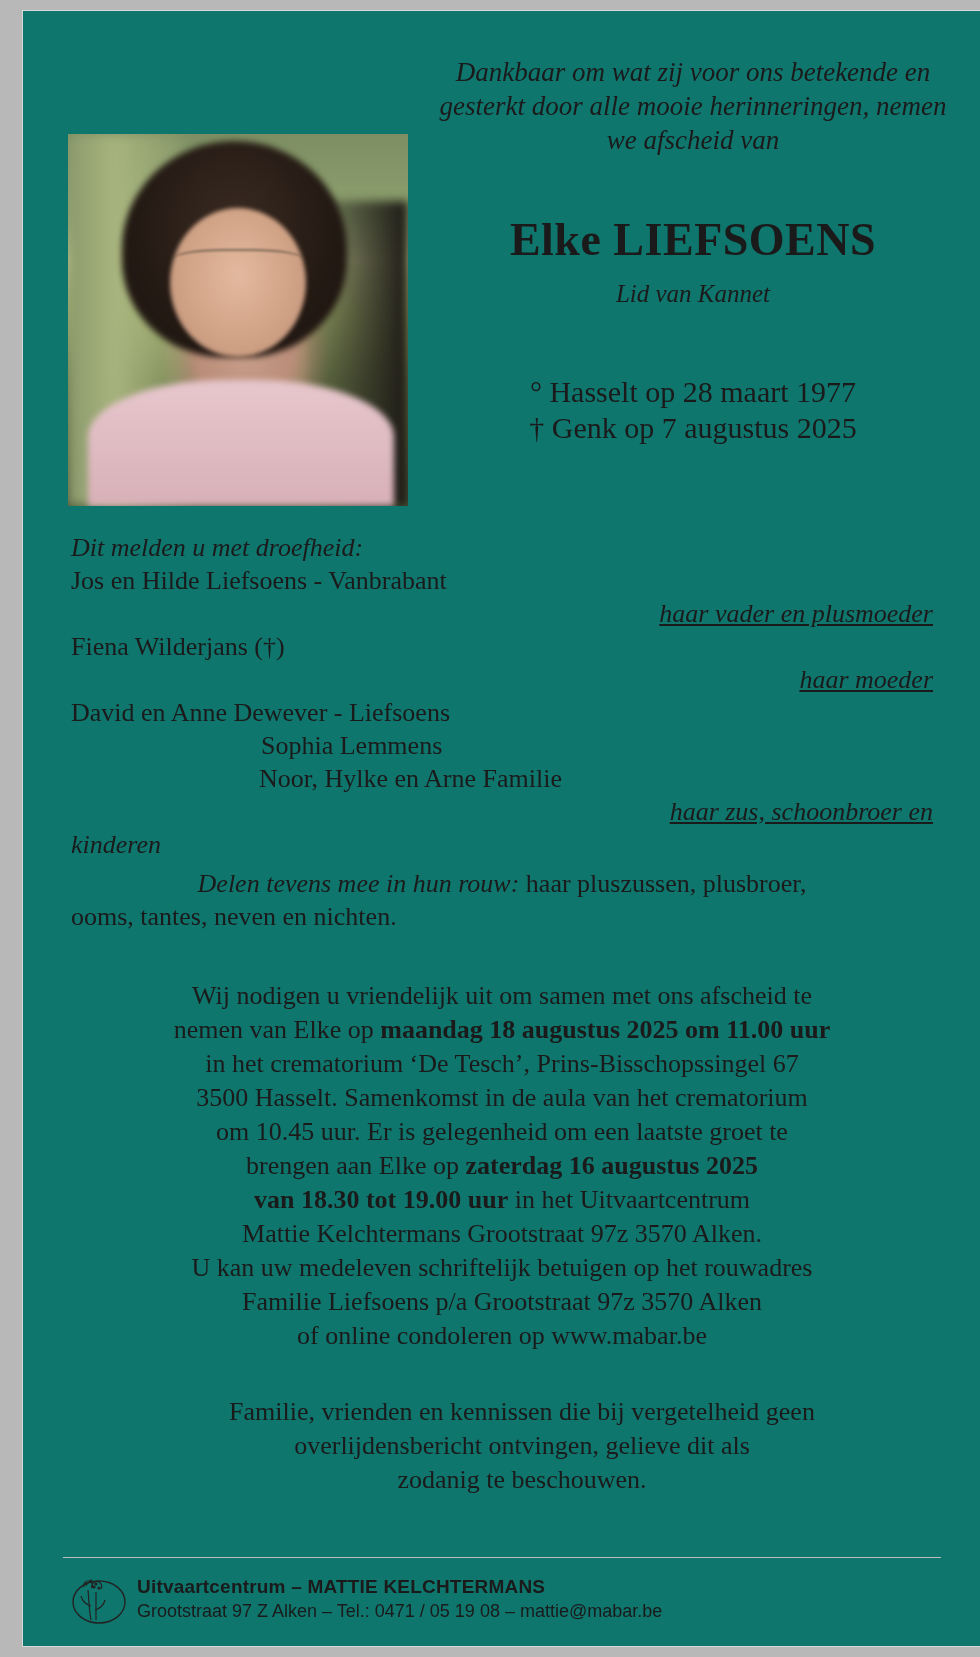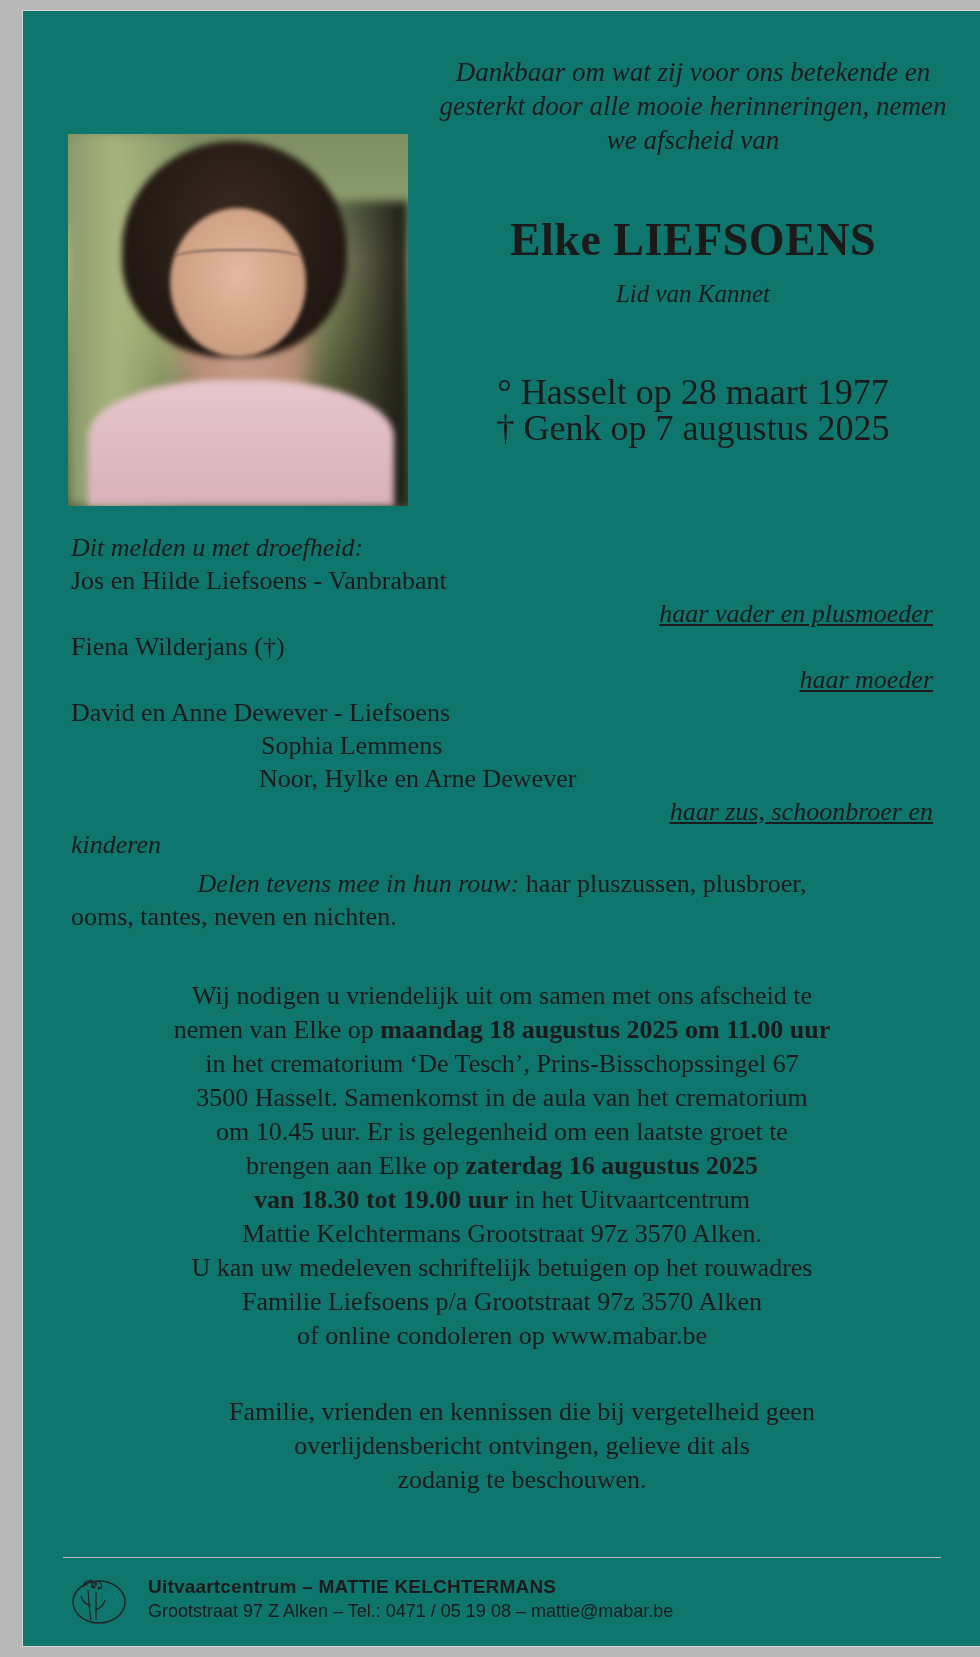--- a/index.html
+++ b/index.html
@@ -103,21 +103,21 @@
     font-weight: bold;
     margin-top: 56px;
     letter-spacing: 0.5px;
   }
   .subtitle {
     font-style: italic;
     font-size: 25px;
     margin-top: 14px;
   }
   .dates {
-    font-size: 36px;
+    font-size: 30px;
     line-height: 36px;
     margin-top: 66px;
   }
   .body-block {
     padding: 0 48px;
     font-size: 26px;
     line-height: 33px;
   }
   .it { font-style: italic; }
   .b { font-weight: bold; }
@@ -146,21 +146,21 @@
   }
   .footer {
     position: absolute;
     left: 40px;
     right: 40px;
     bottom: 16px;
     border-top: 1px solid #bcbcbc;
     padding-top: 10px;
     display: flex;
     align-items: center;
-    gap: 17px;
+    gap: 6px;
   }
   .footer-logo {
     width: 68px;
     height: 62px;
     flex: 0 0 auto;
     display: flex;
     align-items: center;
     justify-content: center;
   }
   .footer-text {
@@ -206,21 +206,21 @@
   </div>
 
   <div class="body-block">
     <p class="line it">Dit melden u met droefheid:</p>
     <p class="line">Jos en Hilde Liefsoens - Vanbrabant</p>
     <p class="line right it">haar vader en plusmoeder</p>
     <p class="line">Fiena Wilderjans (†)</p>
     <p class="line right it">haar moeder</p>
     <p class="line">David en Anne Dewever - Liefsoens</p>
     <p class="line indent-1">Sophia Lemmens</p>
-    <p class="line indent-2">Noor, Hylke en Arne Dewever</p>
+    <p class="line indent-2">Noor, Hylke en Arne Familie</p>
     <p class="line right it">haar zus, schoonbroer en</p>
     <p class="line it">kinderen</p>
     <p class="line family-note"><span class="it">Delen tevens mee in hun rouw:</span><span> haar pluszussen, plusbroer,</span></p>
     <p class="line">ooms, tantes, neven en nichten.</p>
   </div>
 
   <div class="invite">
     <div> Wij nodigen u vriendelijk uit om samen met ons afscheid te</div>
     <div><span>nemen van Elke op </span><span class="b">maandag 18 augustus 2025 om 11.00 uur</span></div>
     <div>in het crematorium ‘De Tesch’, Prins-Bisschopssingel 67</div>

